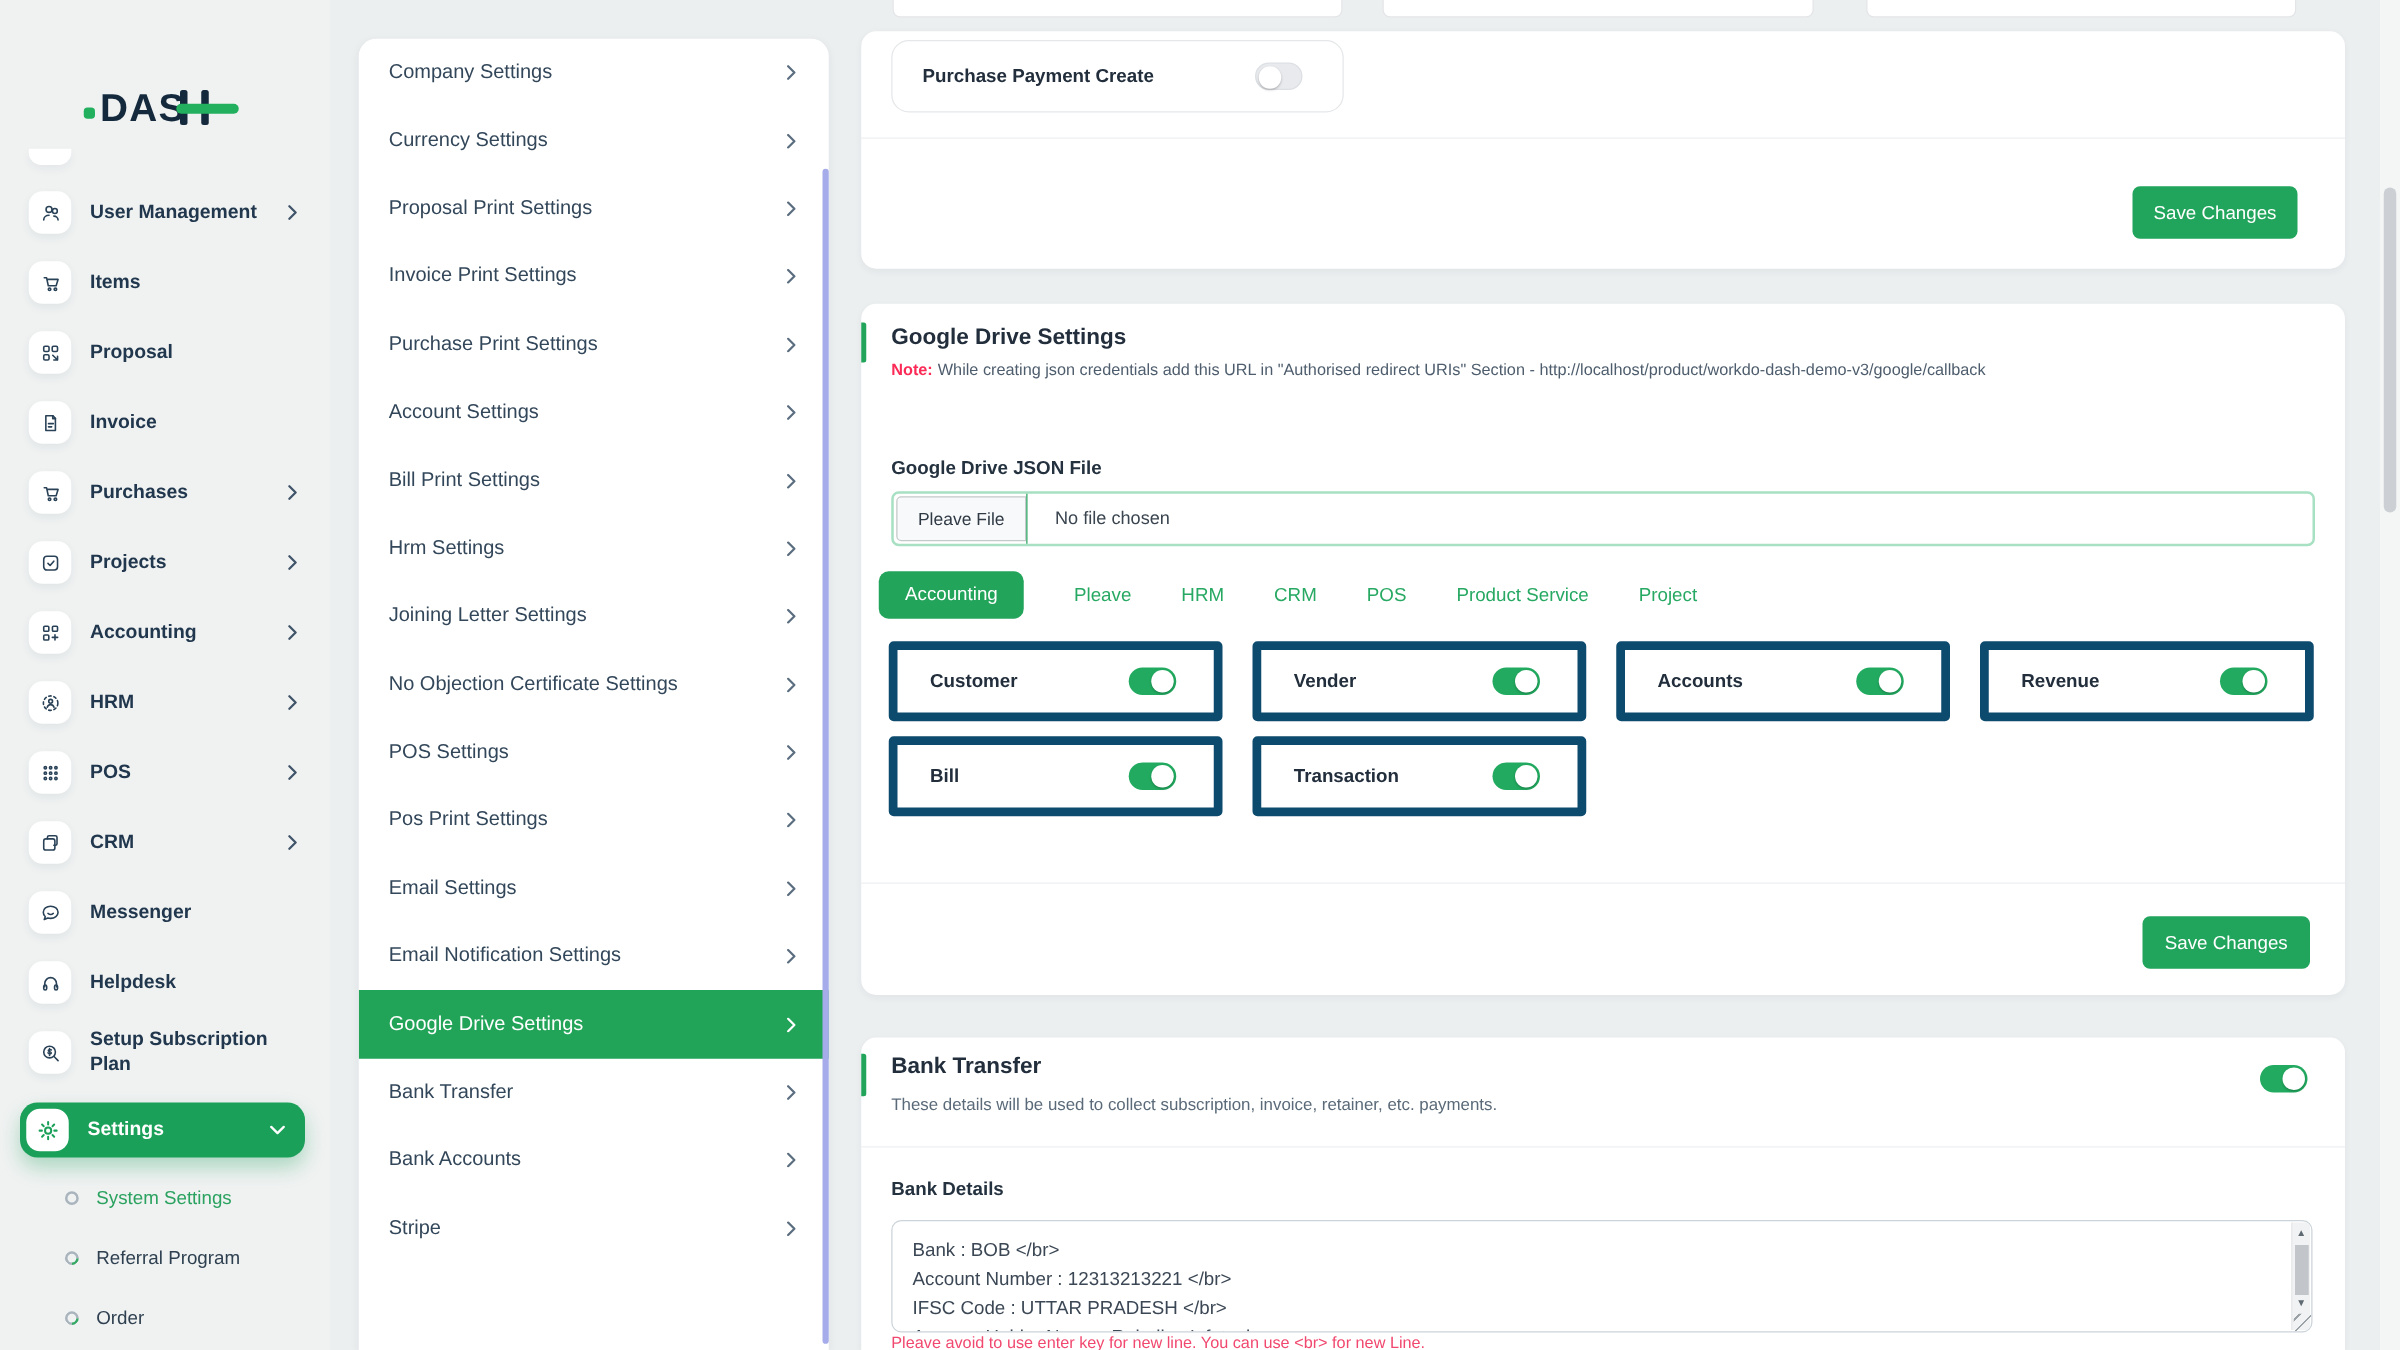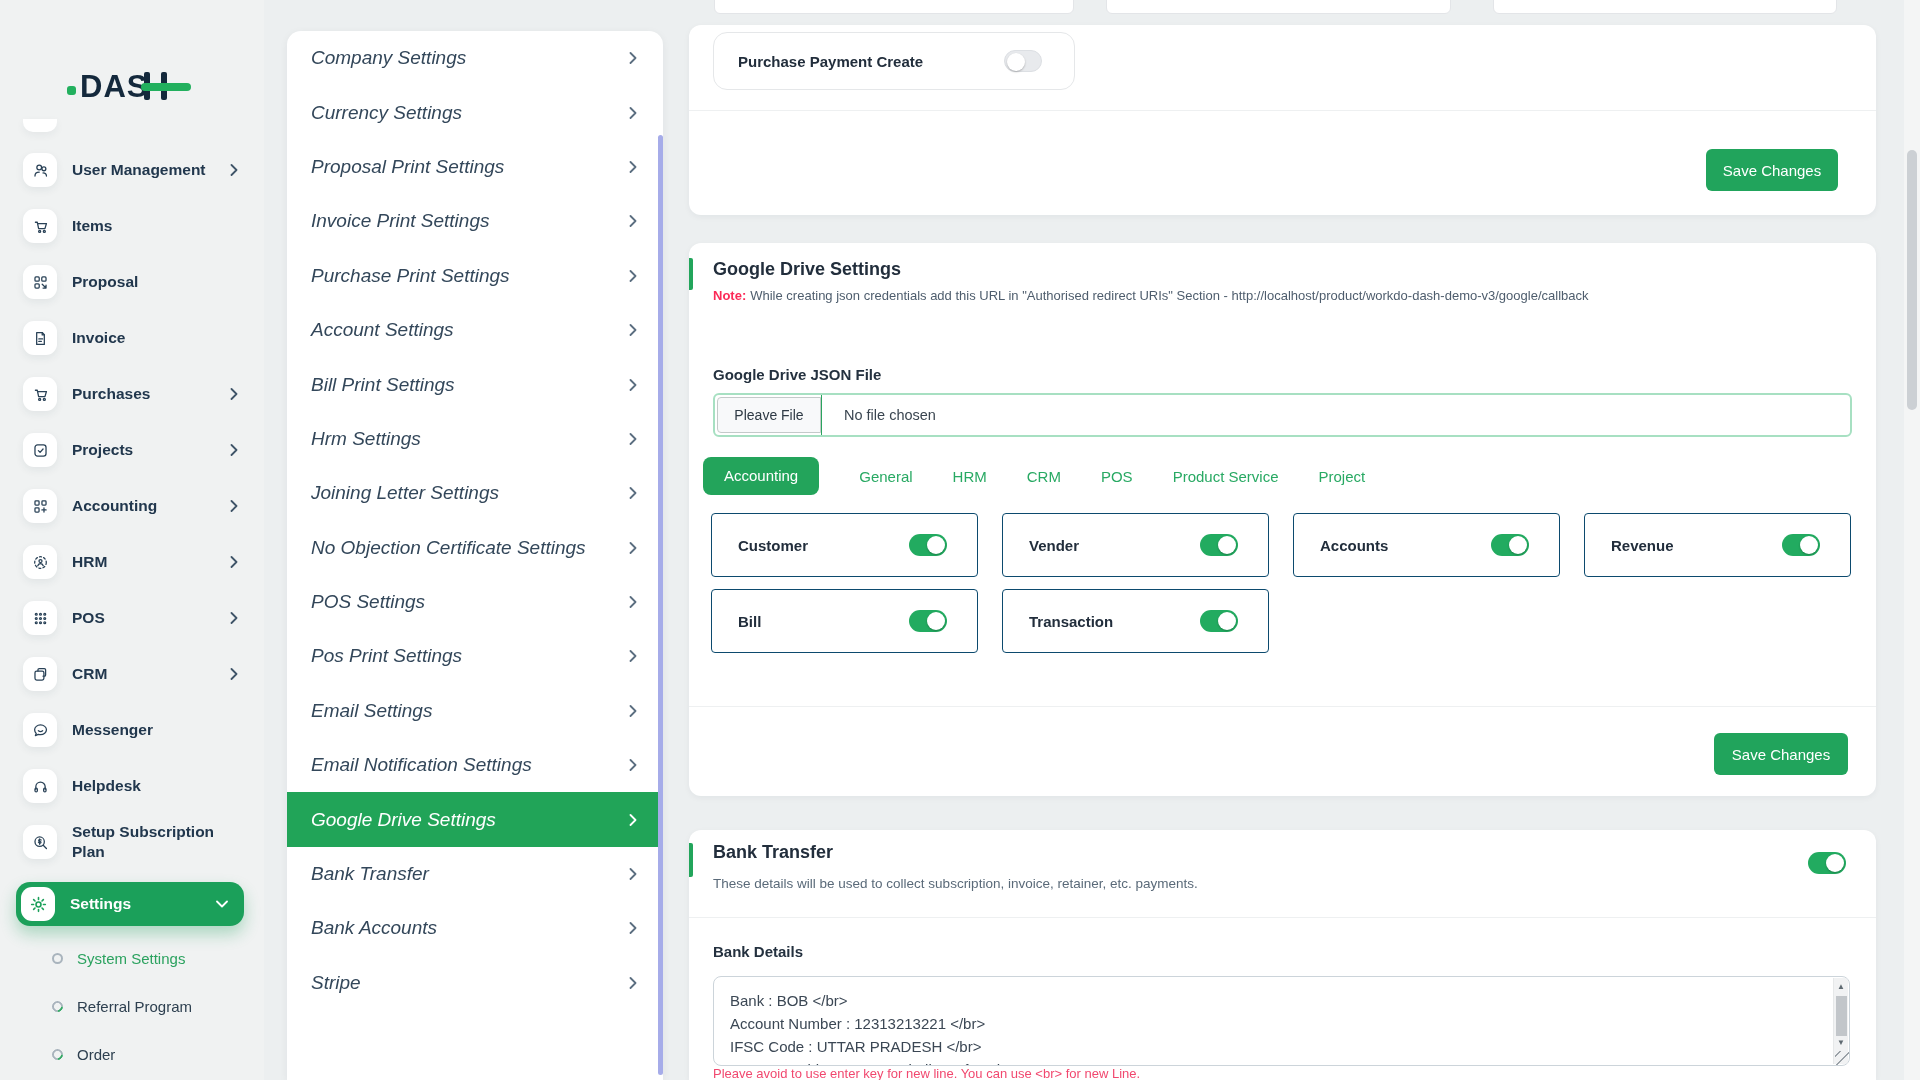--- a/index.html
+++ b/index.html
@@ -31,21 +31,21 @@
   .sub-menu { margin-top:8px; }
   .sub-item { height:48px; display:flex; align-items:center; padding-left:52px; cursor:pointer; }
   .sub-bullet { width:11px; height:11px; border:2.4px solid #a9b4bd; border-radius:50%; flex:0 0 11px; }
   .sub-bullet.greenish { border-color:#a9b4bd; border-bottom-color:#35a866; transform:rotate(-45deg); }
   .sub-label { margin-left:14px; font-size:15px; font-weight:500; color:#2e4050; }
   .sub-item.active .sub-label { color:#2ba25f; }
 
   
   .panel { position:absolute; left:287px; top:31px; width:376px; height:1049px; background:#fff; border-radius:14px 14px 0 0; box-shadow:0 2px 8px rgba(25,39,52,.06); overflow:hidden; }
   .panel-row { height:54.4px; display:flex; align-items:center; justify-content:space-between; padding:0 26px 0 24px; cursor:pointer; color:#5b6e80; }
-  .panel-row-label { font-size:19px; font-weight:500; color:#33475a;font-style:italic; }
+  .panel-row-label { font-size:16px; font-weight:500; color:#33475a; }
   .panel-row svg { stroke:currentColor; fill:none; stroke-width:1.8; stroke-linecap:round; stroke-linejoin:round; }
   .panel-row.active { background:#21a458; color:#fff; }
   .panel-row.active .panel-row-label { color:#fff; }
   .panel-scrollbar { position:absolute; left:658px; top:135px; width:5px; height:940px; background:#a6ace9; border-radius:3px; }
 
   
   .strip { position:absolute; top:-10px; height:24px; background:#fff; border:1px solid #e3e5e8; border-radius:6px; }
   .card { position:absolute; background:#fff; border-radius:12px; box-shadow:0 2px 6px rgba(25,39,52,.05); }
   .accent { position:absolute; left:0; width:4px; background:#22a55b; border-radius:0 2px 2px 0; }
   .card-title { position:absolute; left:24px; font-size:18px; font-weight:700; color:#222e3c; }
@@ -67,21 +67,21 @@
   .file-input { position:absolute; left:24px; top:150px; width:1139px; height:44px; border:2px solid #a7e0c2; border-radius:6px; background:#fff; display:flex; align-items:stretch; cursor:pointer; }
   .choose-btn { margin:2px 0 2px 2px; width:104px; border:1px solid #c3cac9; background:#f8f9fa; border-radius:4px 0 0 4px; font-size:14px; color:#2f3a45; display:flex; align-items:center; justify-content:center; font-family:inherit; cursor:pointer; }
   .file-sep { width:1px; background:#2aa45f; }
   .file-text { display:flex; align-items:center; padding-left:22px; font-size:14.5px; color:#3a4550; }
 
   .tabs { position:absolute; left:14px; top:214px; height:38px; display:flex; align-items:center; gap:40px; }
   .tab { font-size:15px; font-weight:500; color:#28a963; cursor:pointer; white-space:nowrap; }
   .tab.active { background:#23a45b; color:#fff; padding:0 21px; height:38px; line-height:38px; border-radius:8px; }
 
   .toggle-grid { position:absolute; left:22px; top:270px; width:1142px; display:grid; grid-template-columns:repeat(4,267px); grid-auto-rows:64px; column-gap:24px; row-gap:12px; }
-  .tg-card { position:relative; border:1px solid #0c4a6e; border-radius:4px; background:#fff; }
+  .tg-card { position:relative; border:7px solid #0c4a6e; border-radius:4px; background:#fff; }
   .tg-card .box-label { position:absolute; left:26px; top:50%; transform:translateY(-50%); font-size:15px; font-weight:700; color:#222e3c; }
   .tg-card .toggle { right:30px; top:50%; margin-top:-11px; }
 
   .subtitle { position:absolute; left:24px; top:46px; font-size:13.5px; color:#5a6a79; }
 
   .ta-wrap { position:absolute; left:24px; top:146px; width:1137px; height:90px; border:1px solid #ccd4da; border-radius:8px; background:#fff; overflow:hidden; }
   .ta-text { position:absolute; left:0; top:0; right:16px; bottom:0; padding:12px 16px 0; font-size:15px; line-height:23px; color:#3b4754; white-space:pre; overflow:hidden; }
   .ta-scroll { position:absolute; right:1px; top:1px; bottom:1px; width:15px; background:#f1f2f3; border-left:1px solid #e6e8e9; }
   .ta-arrow { position:absolute; left:0; width:100%; height:14px; display:flex; align-items:center; justify-content:center; font-size:8px; color:#5f6a72; cursor:pointer; }
   .ta-arrow.up { top:1px; } .ta-arrow.down { bottom:15px; }
@@ -469,21 +469,21 @@
     <div class="file-input">
       <button class="choose-btn">Pleave File</button>
       <div class="file-sep"></div>
       <div class="file-text">No file chosen</div>
     </div>
 
     <div class="tabs">
 
         <div class="tab active">Accounting</div>
 
-        <div class="tab">General</div>
+        <div class="tab">Pleave</div>
 
         <div class="tab">HRM</div>
 
         <div class="tab">CRM</div>
 
         <div class="tab">POS</div>
 
         <div class="tab">Product Service</div>
 
         <div class="tab">Project</div>

